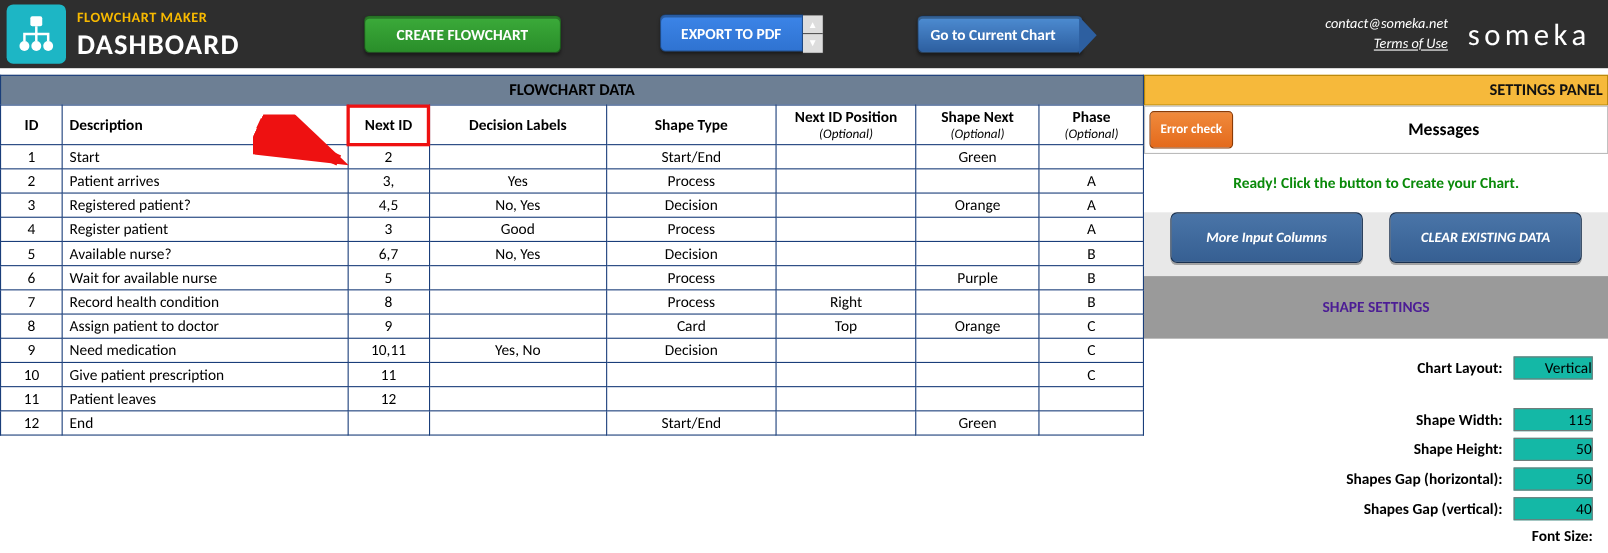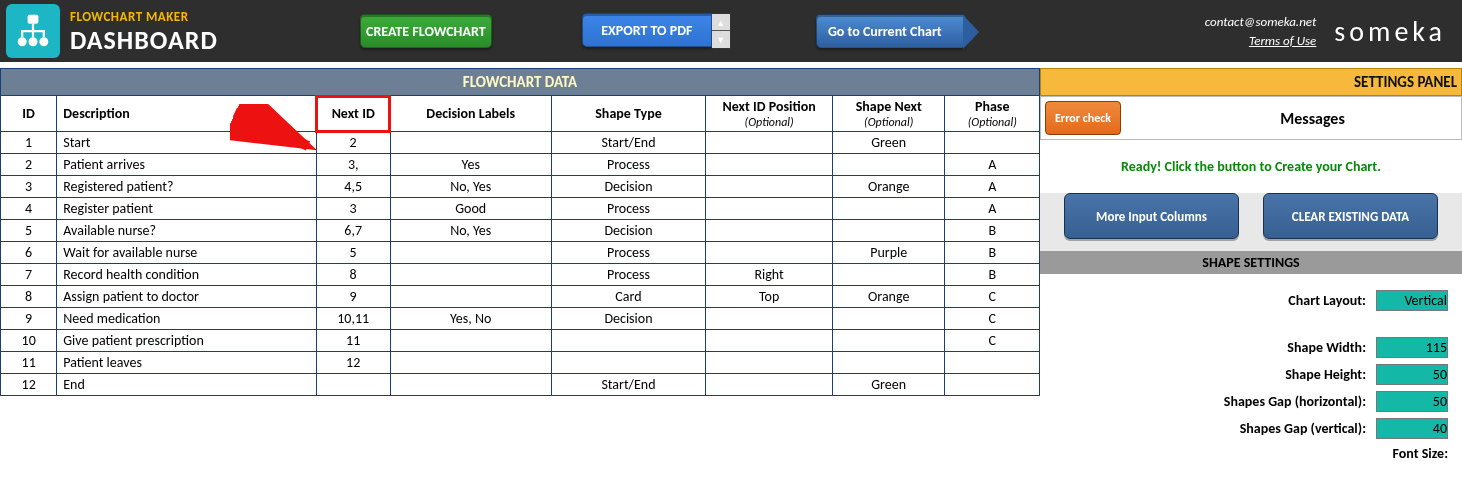--- a/index.html
+++ b/index.html
@@ -17,37 +17,37 @@
   *{box-sizing:border-box;font-family:Calibri, Arial, sans-serif;}
   body{margin:0;background:#fff;color:#000;}
   
   .topbar{background:var(--header);height:62px;display:flex;align-items:center;color:#fff;}
   .logo{width:54px;height:54px;margin:4px 10px 4px 6px;background:#1db6c5;border-radius:6px;position:relative;display:flex;align-items:center;justify-content:center;}
   .logo svg{width:36px;height:36px;}
   .titles{display:flex;flex-direction:column;line-height:1;margin-right:30px;}
   .t-small{color:var(--accent);font-size:13px;font-weight:bold;letter-spacing:.5px;margin-bottom:4px;}
   .t-big{font-size:26px;font-weight:bold;letter-spacing:1px;}
   .btn{display:inline-flex;align-items:center;justify-content:center;height:34px;border-radius:5px;font-weight:bold;color:#fff;border:1px solid rgba(0,0,0,.4);box-shadow:0 2px 0 rgba(0,0,0,.3) inset,0 2px 3px rgba(0,0,0,.4);cursor:pointer;font-size:14px;}
-  .btn-green{background:linear-gradient(#3cab3a,var(--green-btn));width:132px;margin-left:112px;}
+  .btn-green{background:linear-gradient(#3cab3a,var(--green-btn));width:179px;margin-left:83px;}
   .export-wrap{display:flex;align-items:stretch;margin-left:90px;}
   .btn-blue{background:linear-gradient(#3c85e8,var(--blue-btn));width:130px;border-top-right-radius:0;border-bottom-right-radius:0;}
   .spinner{display:flex;flex-direction:column;border:1px solid #333;border-left:none;}
   .spinner div{width:18px;height:17px;background:#ddd;display:flex;align-items:center;justify-content:center;font-size:9px;cursor:pointer;}
   .spinner div:first-child{border-bottom:1px solid #555;}
   .btn-curr{background:linear-gradient(#4e8dd3,#2d5fa0);width:150px;margin-left:85px;position:relative;padding-right:12px;}
   .btn-curr:after{content:"";position:absolute;right:-14px;top:0;border-left:16px solid #2d5fa0;border-top:17px solid transparent;border-bottom:17px solid transparent;}
   .right-head{margin-left:auto;margin-right:18px;text-align:right;font-style:italic;}
   .right-head div{font-size:13px;line-height:1.5;margin-left:20px;}
   .right-head .terms{text-decoration:underline;cursor:pointer;}
   .brand{font-size:28px;font-weight:300;letter-spacing:4px;color:#fff;margin-right:16px;font-style:normal;}
   
   .main{display:flex;align-items:flex-start;}
   .left{flex:0 0 1040px;}
   .right{flex:1;min-width:0;}
-  .tbl-title{background:var(--table-header);color:#fef9c3;text-align:center;font-weight:bold;padding:4px 0;font-size:15px;border:1px solid var(--grid);border-bottom:none;margin-top:6px;}
+  .tbl-title{background:var(--table-header);color:#000000;text-align:center;font-weight:bold;padding:4px 0;font-size:15px;border:1px solid var(--grid);border-bottom:none;margin-top:6px;}
   table.data{width:100%;border-collapse:collapse;font-size:14px;}
   table.data th, table.data td{border:1px solid var(--grid);padding:2px 6px;height:22px;}
   table.data th{background:#fff;font-weight:bold;vertical-align:middle;}
   table.data th .opt{display:block;font-style:italic;font-weight:normal;font-size:12px;}
   .col-id{width:56px;text-align:center;}
   .col-desc{width:258px;text-align:left;}
   .col-next{width:74px;text-align:center;}
   .col-dec{width:160px;text-align:center;}
   .col-shape{width:154px;text-align:center;}
   .col-pos{width:126px;text-align:center;}
@@ -56,23 +56,23 @@
   td.desc{text-align:left;}
   
   .hi{outline:3px solid #e11; outline-offset:-2px;}
   .arrow{position:absolute;width:100px;height:50px;pointer-events:none;}
   
   .settings-head{background:var(--settings-head);color:#111;text-align:right;font-weight:bold;padding:4px;margin-top:6px;border:1px solid #b5860a;font-size:15px;}
   .msg-bar{display:flex;align-items:stretch;background:#fff;border:1px solid #bbb;height:44px;gap:39px;}
   .err-btn{background:linear-gradient(#f08a3c,var(--orange-btn));color:#fff;font-size:12px;width:76px;display:flex;align-items:center;justify-content:center;border:1px solid #8a3b06;border-radius:4px;margin:4px;cursor:pointer;font-weight:bold;}
   .msg-label{flex:1;display:flex;align-items:center;justify-content:center;font-weight:bold;}
   .ready{color:#0a8a0a;font-weight:bold;text-align:center;padding:18px 6px;font-size:14px;}
-  .btn-row{display:flex;gap:24px;padding:0 24px 12px;background:var(--panel);}
+  .btn-row{display:flex;gap:24px;padding:0 24px 12px;background:var(--panel);font-style:italic;}
   .btn-navy{flex:1;background:linear-gradient(#4a75a8,var(--navy-btn));color:#fff;border:1px solid #19304f;border-radius:6px;height:46px;display:flex;align-items:center;justify-content:center;text-align:center;font-weight:bold;font-size:13px;cursor:pointer;box-shadow:0 2px 0 rgba(0,0,0,.3);}
-  .section-head{background:#9a9a9a;color:#000000;text-align:center;font-weight:bold;padding:3px;font-size:14px;}
+  .section-head{background:#9a9a9a;color:#4c1d95;text-align:center;font-weight:bold;padding:20px;font-size:14px;}
   .form{padding:10px 14px;background:#fff;}
   .form-row{display:flex;align-items:center;justify-content:flex-end;gap:10px;margin:6px 0;font-size:14px;}
   .form-row label{font-weight:bold;}
   .form-row .val{width:72px;border:1px solid #777;text-align:right;padding:1px 0;background:#14b8a6;}
   .panel-body{background:var(--panel);}
 </style>
 </head>
 <body>
 
 <div class="topbar">

